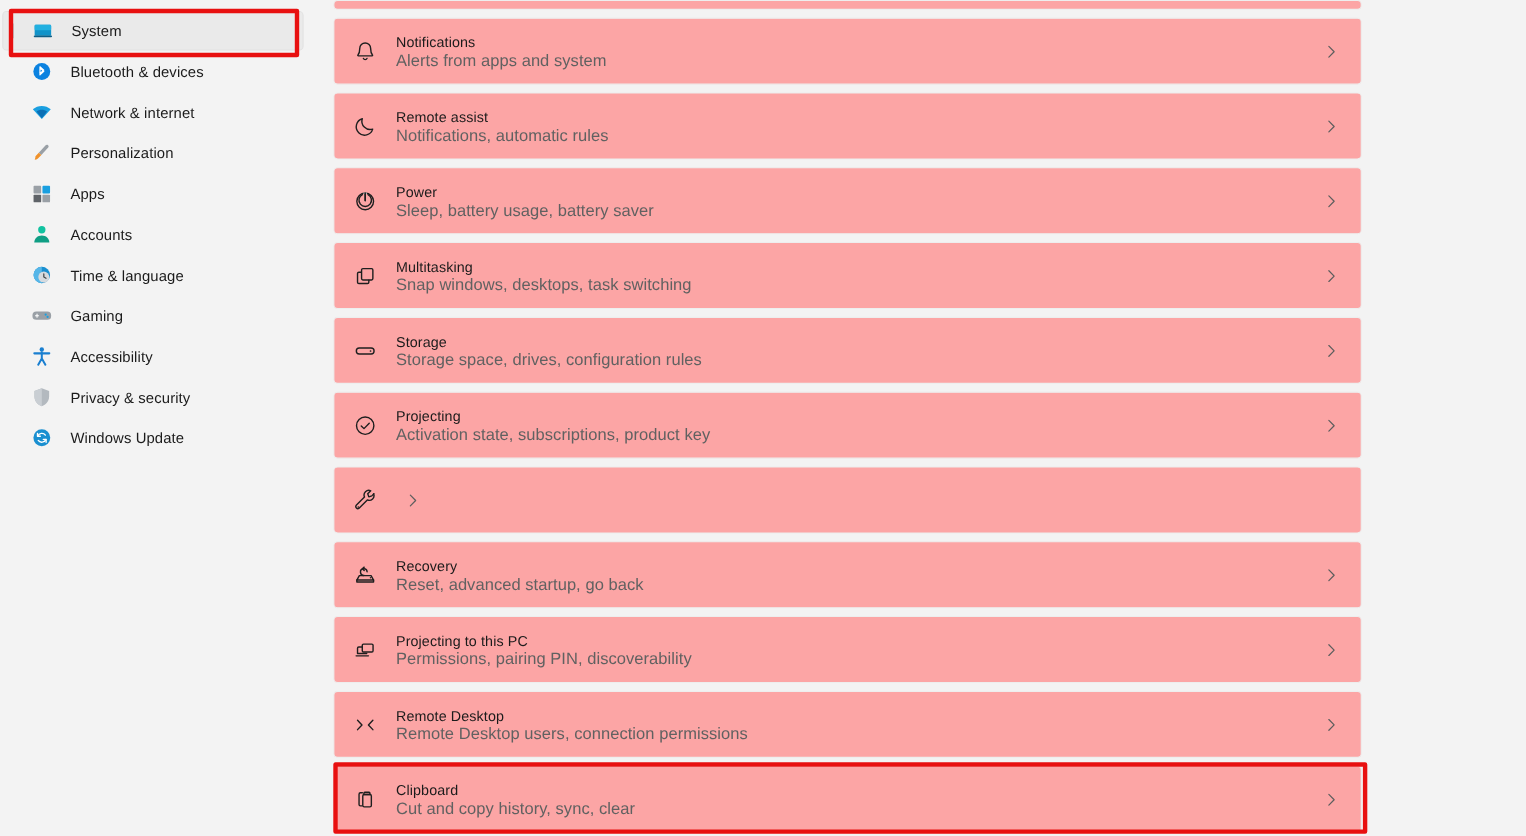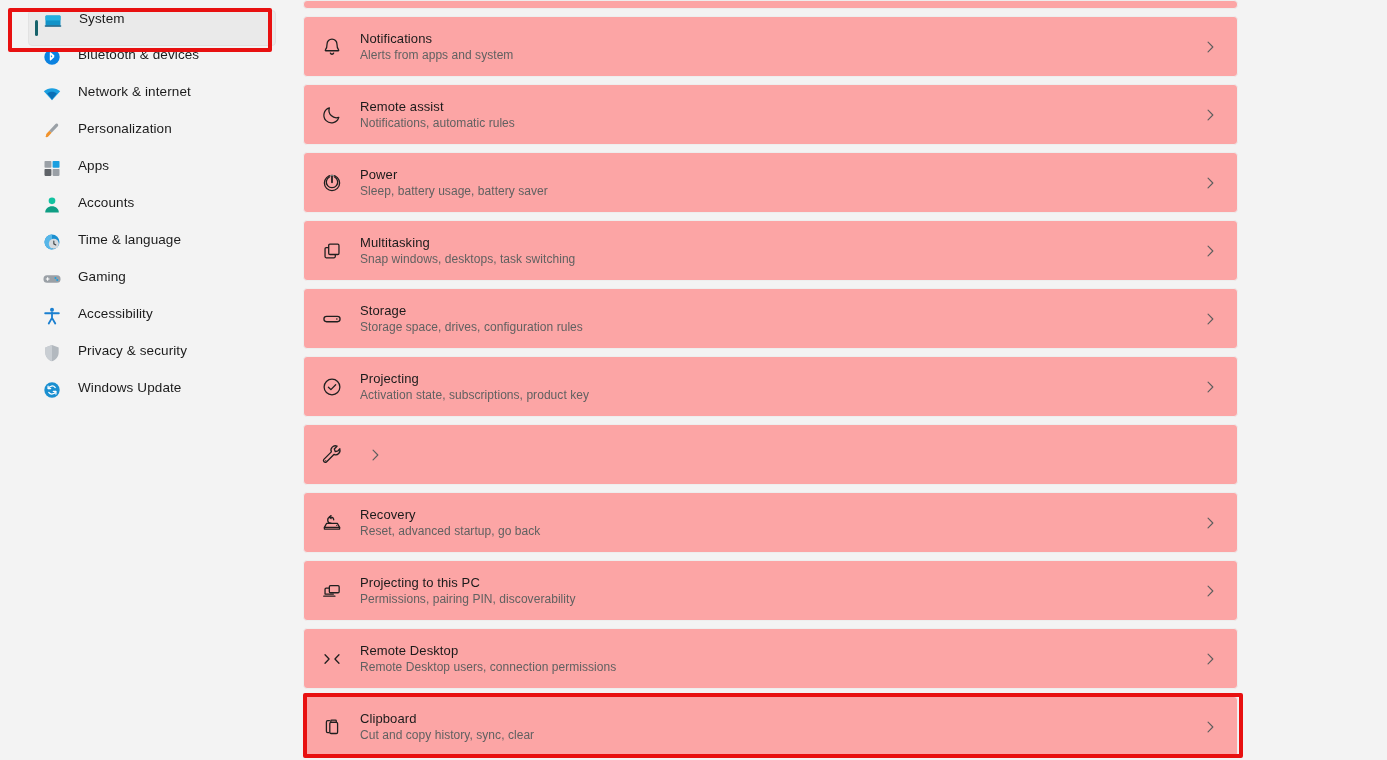--- a/index.html
+++ b/index.html
@@ -24,23 +24,24 @@
     position: absolute;
     left: 0; top: 0;
     width: 290px;
     height: 760px;
     background: #f3f3f3;
     padding-top: 10px;
   }
   .nav-item {
     position: relative;
     display: flex;
+    align-items: center;
     height: 36px;
-    margin: 0 14px 1px 28px;
-    padding-left: 14px;
+    margin: 0 14px 1px 2px;
+    padding-left: 26px;
     border-radius: 4px;
     cursor: default;
   }
   .nav-item.selected {
     background: #eaeaea;
     border: 1px solid #e2e2e2;
   }
   .nav-item.selected .sel-bar {
     position: absolute;
     left: 6px;
@@ -106,21 +107,21 @@
   }
   .card-icon svg { display: block; }
   .card-text { flex: 1 1 auto; min-width: 0; }
   .card-title {
     font-size: 13px;
     color: #1b1b1b;
     line-height: 16px;
     letter-spacing: .1px;
   }
   .card-sub {
-    font-size: 12px;
+    font-size: 15px;
     color: #616161;
     line-height: 15px;
     margin-top: 1px;
     letter-spacing: .05px;
   }
   .chevron {
     width: 30px;
     flex: 0 0 30px;
     margin-right: 12px;
     display: flex;

